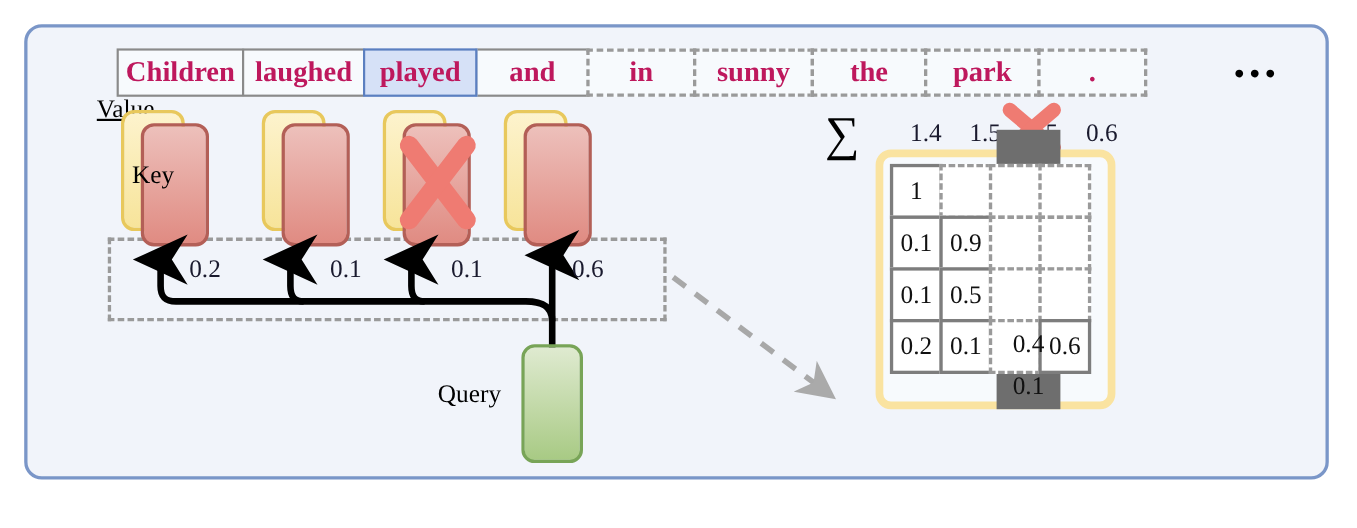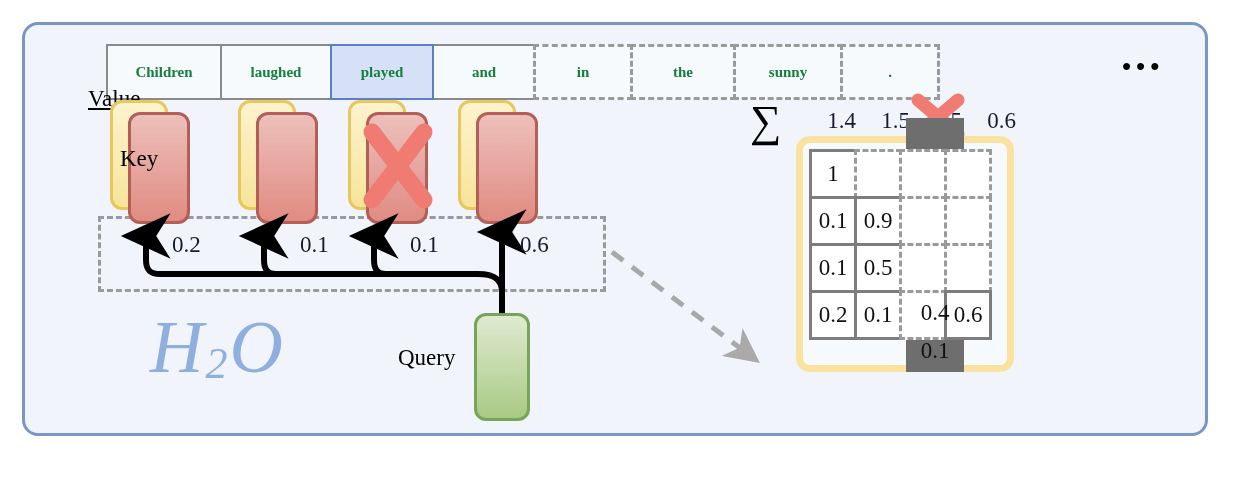--- a/index.html
+++ b/index.html
@@ -10,22 +10,22 @@
   
   .outer-frame{
     position:absolute;left:22px;top:22px;width:1186px;height:414px;
     border:3px solid #7a96c8;border-radius:16px;background:#f1f4fa;
     box-sizing:border-box;
   }
 
   
   .token-row{position:absolute;left:108px;top:44px;height:44px;display:flex;}
   .token{
-    height:56px;box-sizing:border-box;display:flex;align-items:center;justify-content:center;
-    font-weight:bold;font-size:15px;color:#15803d;background:#f7fafd;
+    height:44px;box-sizing:border-box;display:flex;align-items:center;justify-content:center;
+    font-weight:bold;font-size:26px;color:#be185d;background:#f7fafd;
     border:2px solid #8a8a8a;margin-left:-2px;
   }
   .token.sel{
     border:2px solid #5b7fc0;background:#d6e1f7;position:relative;z-index:3;
   }
   .token.dash{border:3px dashed #9a9a9a;background:#f7fafd;margin-left:-3px;}
   .ellipsis{
     position:absolute;left:1122px;top:54px;font-size:26px;letter-spacing:5px;color:#000;
     font-family:"Liberation Sans",sans-serif;line-height:24px;
   }
@@ -106,22 +106,23 @@
 <div id="stage">
 
   <div class="outer-frame"></div>
 
   <div class="token-row">
     <div class="token" style="width:116px">Children</div>
     <div class="token" style="width:112px">laughed</div>
     <div class="token sel" style="width:104px">played</div>
     <div class="token" style="width:104px">and</div>
     <div class="token dash" style="width:100px">in</div>
+    <div class="token dash" style="width:110px">sunny</div>
     <div class="token dash" style="width:106px">the</div>
-    <div class="token dash" style="width:110px">sunny</div>
+    <div class="token dash" style="width:106px">park</div>
     <div class="token dash" style="width:100px">.</div>
   </div>
   <div class="ellipsis">•••</div>
 
   <div class="lbl-value">Value</div>
 
   <div class="band"></div>
 
   <div class="kv" style="left:110px">
     <div class="value-card"></div>
@@ -167,23 +168,20 @@
     <path d="M386,274 C378,274 374,270 374,260 L374,236" stroke="#000" stroke-width="6" fill="none" marker-end="url(#ah)"></path>
 
     <path d="M612,252 L740,348" stroke="#a8a8a8" stroke-width="5" stroke-dasharray="14,11" fill="none" marker-end="url(#grayhead)"></path>
   </svg>
 
   <div class="wt" style="left:172px;top:232px">0.2</div>
   <div class="wt" style="left:300px;top:232px">0.1</div>
   <div class="wt" style="left:410px;top:232px">0.1</div>
   <div class="wt" style="left:520px;top:232px">0.6</div>
 
-  <div class="h2o">
-    <span>H</span><sub>2</sub><span>O</span>
-  </div>
 
   <div class="lbl-query">Query</div>
   <div class="query-card"></div>
 
   <div class="sigma">∑</div>
 
   <div class="sumrow" style="left:806px">1.4</div>
   <div class="sumrow" style="left:860px">1.5</div>
   <div class="sumrow" style="left:912px">0.5</div>
   <div class="sumrow" style="left:966px">0.6</div>

